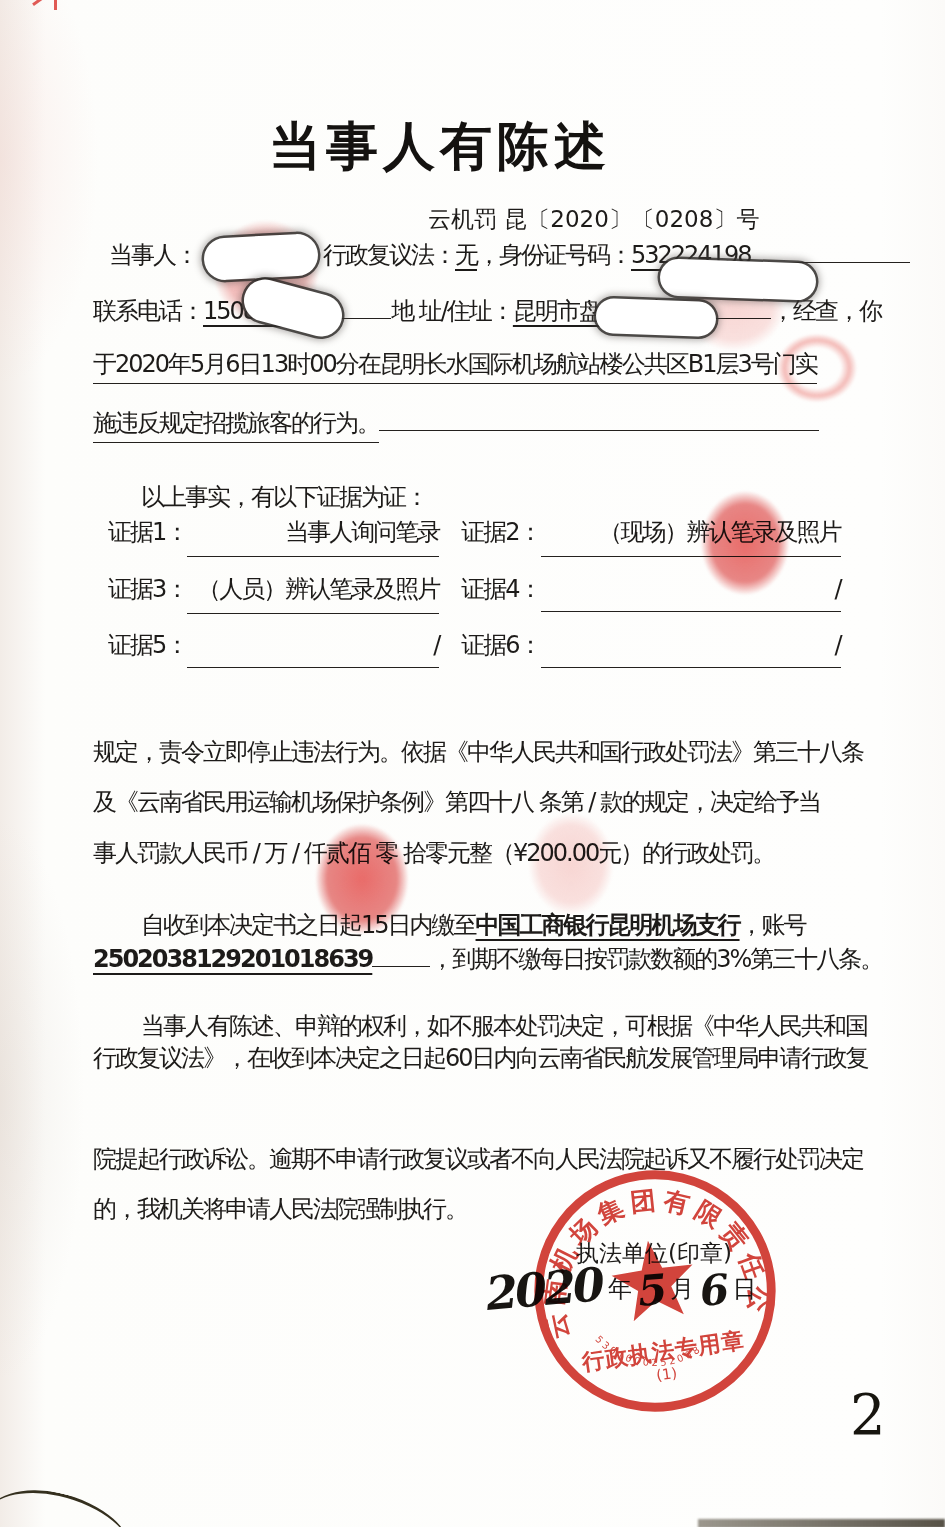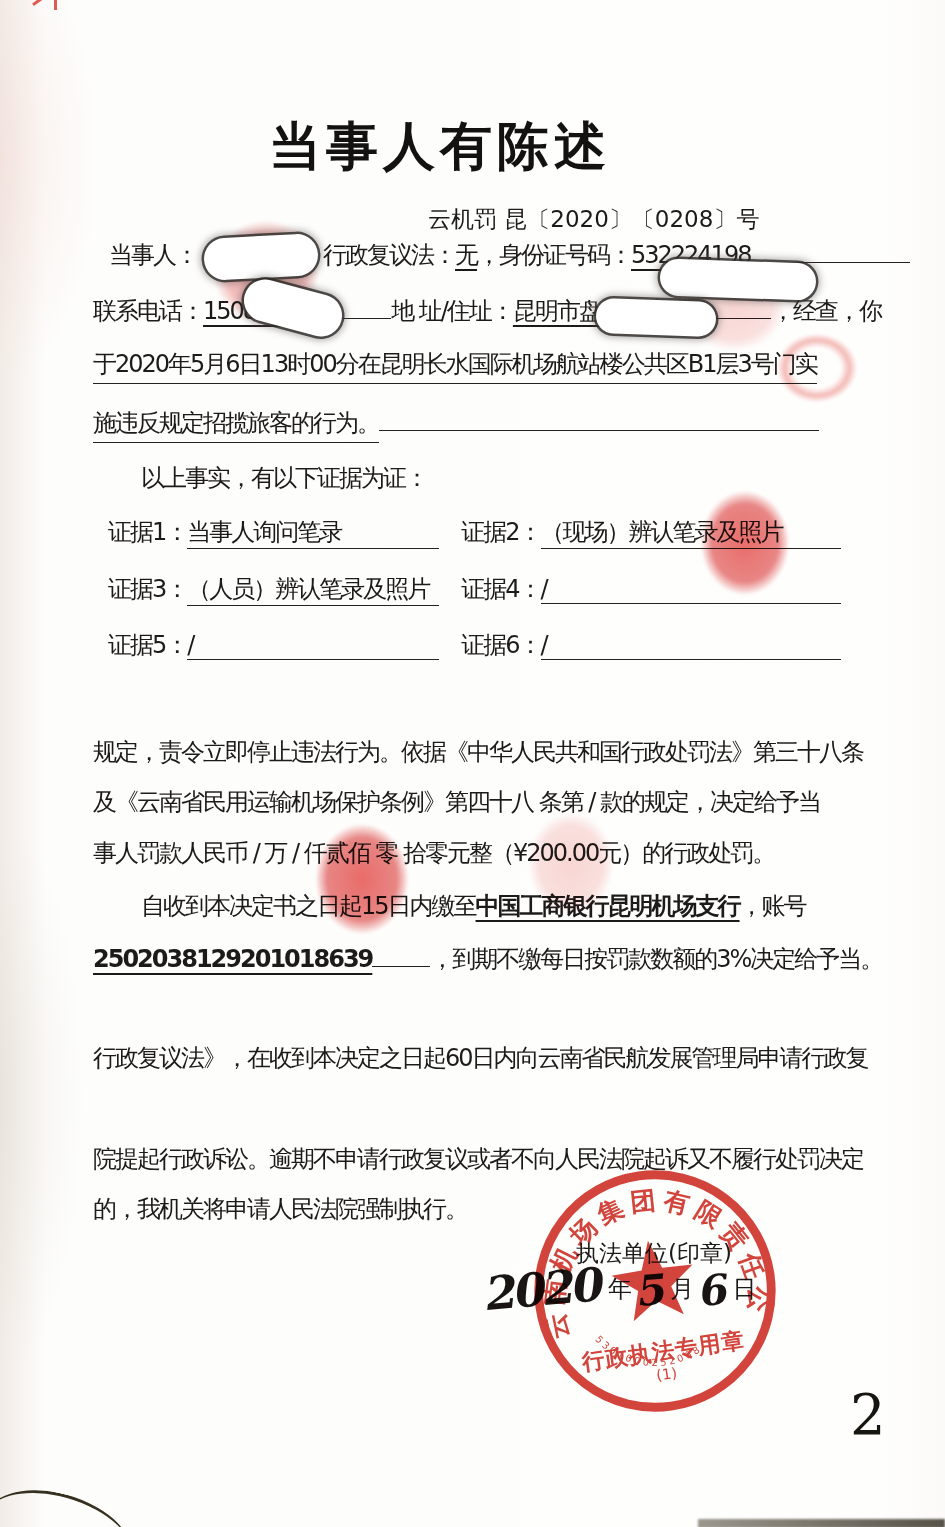--- a/index.html
+++ b/index.html
@@ -7,35 +7,35 @@
     position:relative;width:945px;height:1527px;overflow:hidden;
     font-family:"DejaVu Sans",sans-serif;color:#1d1b19;
     background:
       radial-gradient(ellipse 140px 320px at 0px 160px, rgba(242,204,198,.30), rgba(242,204,198,0) 70%),
       radial-gradient(ellipse 120px 400px at 0px 1100px, rgba(210,200,190,.25), rgba(210,200,190,0) 70%),
       linear-gradient(90deg,#f2ece7 0px,#fdfdfb 45px,#fefefd 880px,#fbfaf8 945px);
   }
   
   .line{position:absolute;left:93px;width:800px;font-size:24px;line-height:1.25;
         letter-spacing:-2px;white-space:nowrap;}
-  .ind{padding-left:48px;}
+  .ind{padding-left:48px;margin-top:19px;}
   .ind-s{padding-left:16px;}
   .u{text-decoration:underline;text-underline-offset:6px;text-decoration-thickness:1.6px;}
   .b{font-weight:bold;}
   .ub{display:inline-block;border-bottom:1.7px solid #24211e;height:1.05em;vertical-align:baseline;}
   .ufull{border-bottom:1.7px solid #24211e;padding-bottom:5px;}
   .title{position:absolute;left:50px;top:112px;width:780px;margin:0;text-align:center;
          font-size:52px;font-weight:700;letter-spacing:5px;color:#141210;
          font-family:"DejaVu Serif","DejaVu Sans",serif;}
   .doc-number{position:absolute;left:428px;top:204px;font-size:23px;letter-spacing:0px;color:#1d1b19;}
   
   .ev-row{position:absolute;left:108px;width:780px;font-size:24px;letter-spacing:-2px;white-space:nowrap;}
   .ev-label{display:inline-block;}
   .ev-value{display:inline-block;width:252px;border-bottom:1.8px solid #24211e;
-            text-align:left;padding-bottom:0;}
+            text-align:right;padding-bottom:8px;}
   .ev-value.col2{width:300px;}
   .ev-gap{display:inline-block;width:22px;}
   
   .unit-label{position:absolute;left:576px;top:1238px;font-size:23px;letter-spacing:0;z-index:3;}
   .date-line{position:absolute;left:486px;top:1262px;z-index:3;white-space:nowrap;}
   .hw{font-family:"DejaVu Serif",serif;font-style:italic;font-size:46px;font-weight:600;
       display:inline-block;transform:rotate(-5deg);letter-spacing:-3px;color:#181512;}
   .hw.small{font-size:42px;}
   .dchar{font-size:24px;display:inline-block;margin:0 6px;vertical-align:8px;}
   .stamp{position:absolute;left:528px;top:1164px;width:254px;height:254px;z-index:4;
@@ -80,22 +80,23 @@
 
   <div class="ev-row" style="top:516px"><span class="ev-label">证据1：</span><span class="ev-value">当事人询问笔录</span><span class="ev-gap"></span><span class="ev-label">证据2：</span><span class="ev-value col2">（现场）辨认笔录及照片</span></div>
   <div class="ev-row" style="top:573px"><span class="ev-label">证据3：</span><span class="ev-value">（人员）辨认笔录及照片</span><span class="ev-gap"></span><span class="ev-label">证据4：</span><span class="ev-value col2">/</span></div>
   <div class="ev-row" style="top:629px"><span class="ev-label">证据5：</span><span class="ev-value">/</span><span class="ev-gap"></span><span class="ev-label">证据6：</span><span class="ev-value col2">/</span></div>
 
   <div class="line" style="top:737px">规定，责令立即停止违法行为。依据《中华人民共和国行政处罚法》第三十八条</div>
   <div class="line" style="top:787px">及《云南省民用运输机场保护条例》第四十八 条第  /  款的规定，决定给予当</div>
   <div class="line" style="top:838px">事人罚款人民币  /  万 / 仟贰佰 零 拾零元整（¥200.00元）的行政处罚。</div>
 
   <div class="line ind" style="top:891px"><span>自收到本决定书之日起15日内缴至</span><span class="u b">中国工商银行昆明机场支行</span><span>，账号</span></div>
-  <div class="line" style="top:941px"><span class="u b">2502038129201018639</span><span class="ub" style="width:58px;"></span><span>，到期不缴每日按罚款数额的3%决定给予当。</span></div>
+  <div class="line" style="top:941px"><span class="u b">2502038129201018639</span><span class="ub" style="width:58px;"></span><span>，到期不缴每日按罚款数额的3%第三十八条。</span></div>
 
+  <div class="line ind" style="top:992px">当事人有陈述、申辩的权利，如不服本处罚决定，可根据《中华人民共和国</div>
   <div class="line" style="top:1043px">行政复议法》，在收到本决定之日起60日内向云南省民航发展管理局申请行政复</div>
   <div class="line" style="top:1144px">院提起行政诉讼。逾期不申请行政复议或者不向人民法院起诉又不履行处罚决定</div>
   <div class="line" style="top:1194px">的，我机关将申请人民法院强制执行。</div>
 
   <div class="unit-label">执法单位(印章)</div>
   <div class="date-line"><span class="hw">2020</span><span class="dchar">年</span><span class="hw small">5</span><span class="dchar">月</span><span class="hw small">6</span><span class="dchar">日</span></div>
 
   <svg class="stamp" viewBox="0 0 260 260">
     <circle cx="130" cy="130" r="119" fill="none" stroke="#cf342b" stroke-width="9"></circle>
     <path id="arcTop" d="M 37,166 A 96,96 0 1 1 223,166" fill="none"></path>

